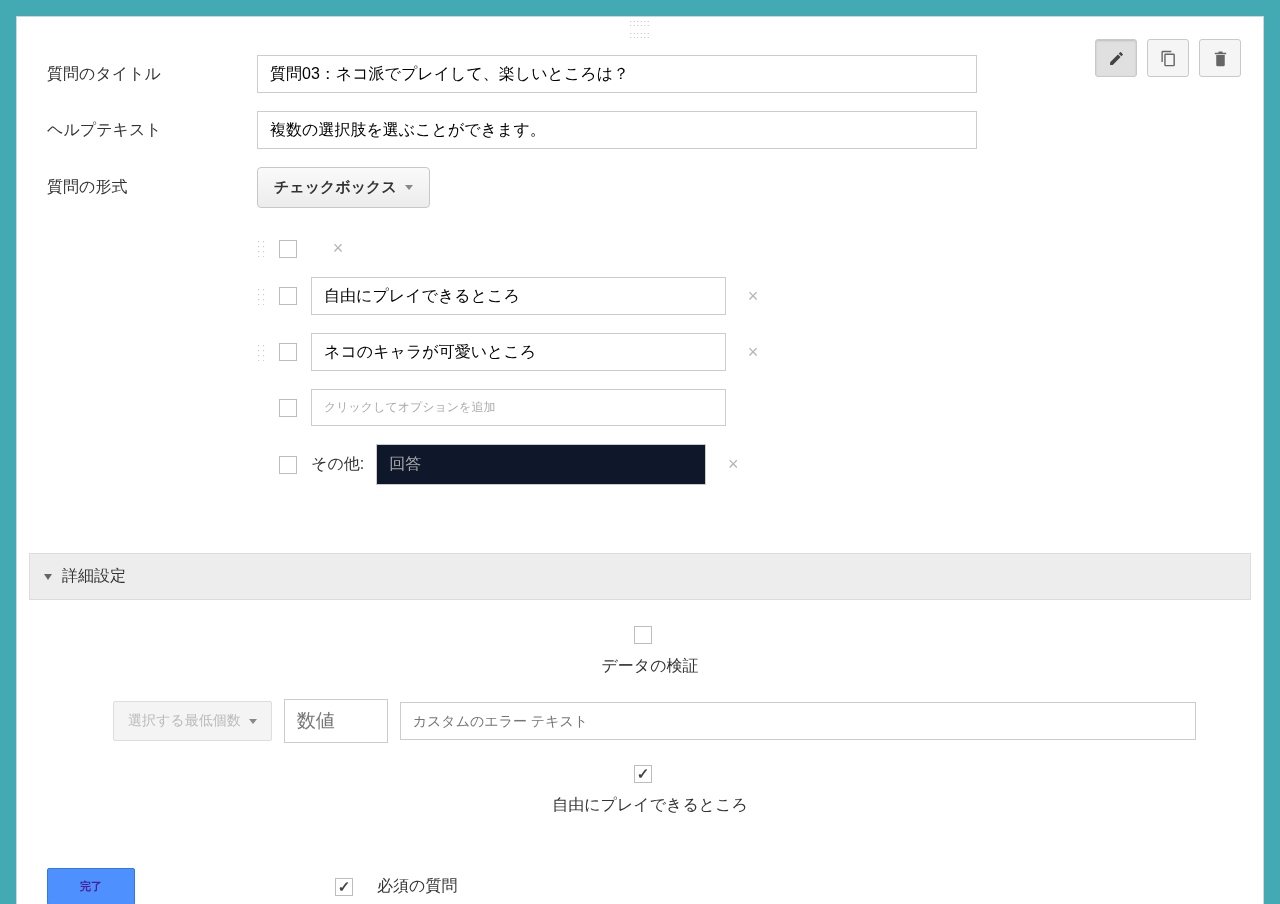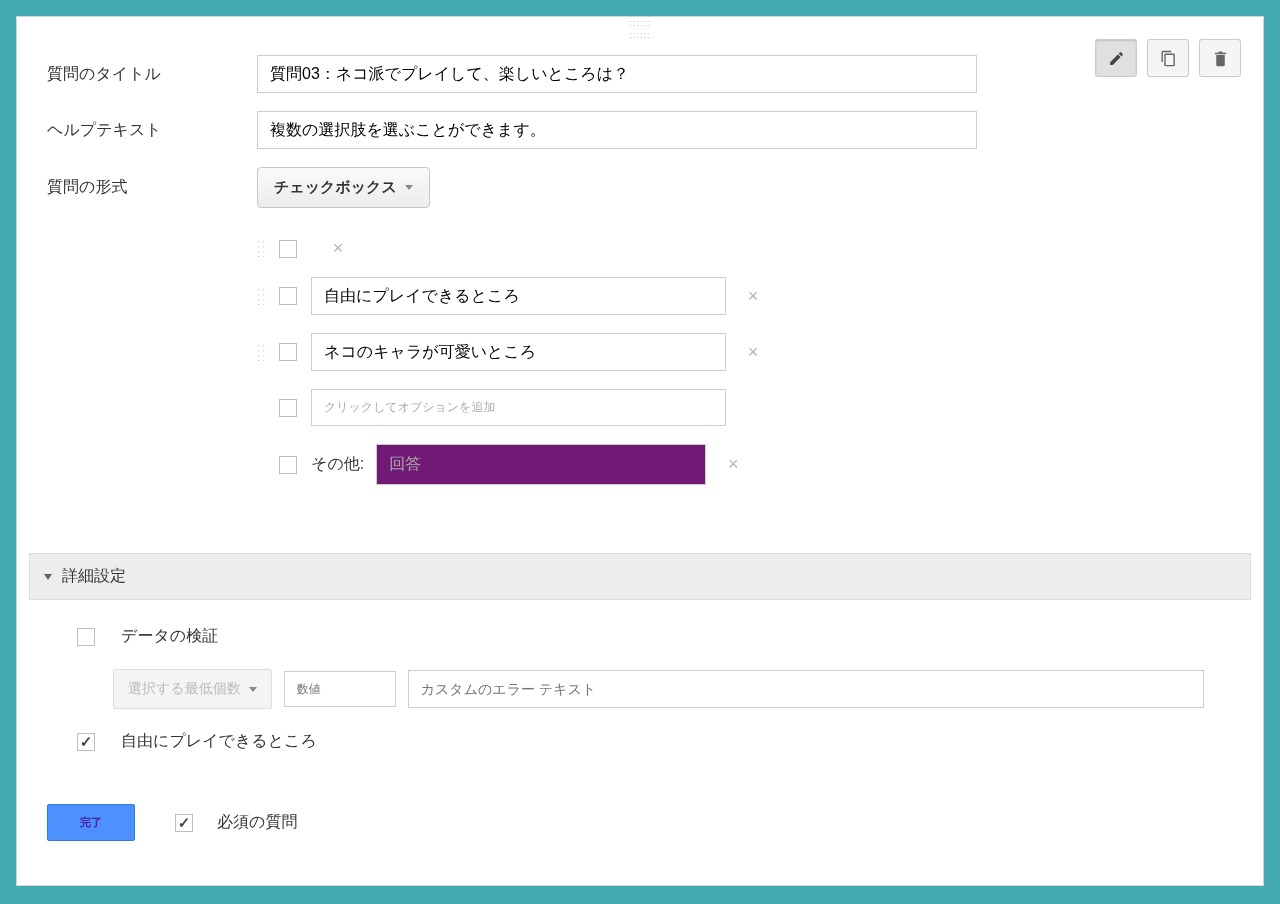--- a/index.html
+++ b/index.html
@@ -143,21 +143,21 @@
   font-size: 16px;
   color: #333;
   margin-right: 12px;
 }
 .other-input {
   border: 1px solid #ccc;
   padding: 9px 12px;
   font-size: 16px;
   width: 330px;
   color: #aaa;
-  background: #701a75;
+  background: #0f172a;
 }
 .advanced-header {
   background: #ededed;
   border: 1px solid #dcdcdc;
   margin: 30px 12px 0 12px;
   padding: 12px 14px;
   display: flex;
   align-items: center;
   gap: 10px;
   font-size: 16px;
@@ -168,20 +168,21 @@
   border-left: 4px solid transparent;
   border-right: 4px solid transparent;
   border-top: 6px solid #666;
 }
 .advanced-body { padding: 26px 40px 10px 60px; }
 .adv-row {
   display: flex;
   align-items: center;
   gap: 12px;
   margin-bottom: 22px;
+  flex-direction: column;
 }
 .adv-label { font-size: 16px; }
 .validation-controls {
   display: flex;
   align-items: center;
   gap: 12px;
   margin-left: 36px;
   margin-bottom: 22px;
 }
 .sel-btn {
@@ -192,22 +193,22 @@
   font-size: 14px;
   display: inline-flex;
   align-items: center;
   gap: 8px;
   border-radius: 2px;
   justify-content: flex-end;
 }
 .num-input {
   border: 1px solid #ccc;
   padding: 10px 12px;
-  font-size: 12px;
-  width: 112px;
+  font-size: 19px;
+  width: 104px;
   color: #aaa;
 }
 .err-input {
   border: 1px solid #ccc;
   padding: 10px 12px;
   font-size: 14px;
   width: 796px;
   color: #aaa;
 }
 .footer {
@@ -223,20 +224,21 @@
   font-weight: bold;
   font-size: 11px;
   padding: 10px 32px;
   border-radius: 2px;
   cursor: pointer;
 }
 .req-row {
   display: flex;
   align-items: center;
   gap: 10px;
+  margin-left: 160px;
 }
 svg { display: block; }
 </style>
 </head>
 <body>
 
 <div class="card">
   <div class="drag-dots">::::::<br>::::::</div>
 
   <div class="toolbar">

